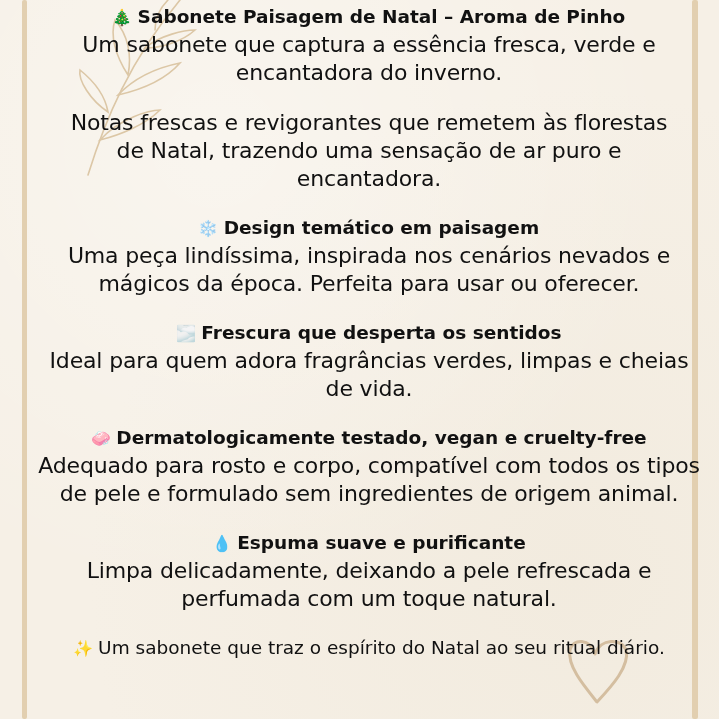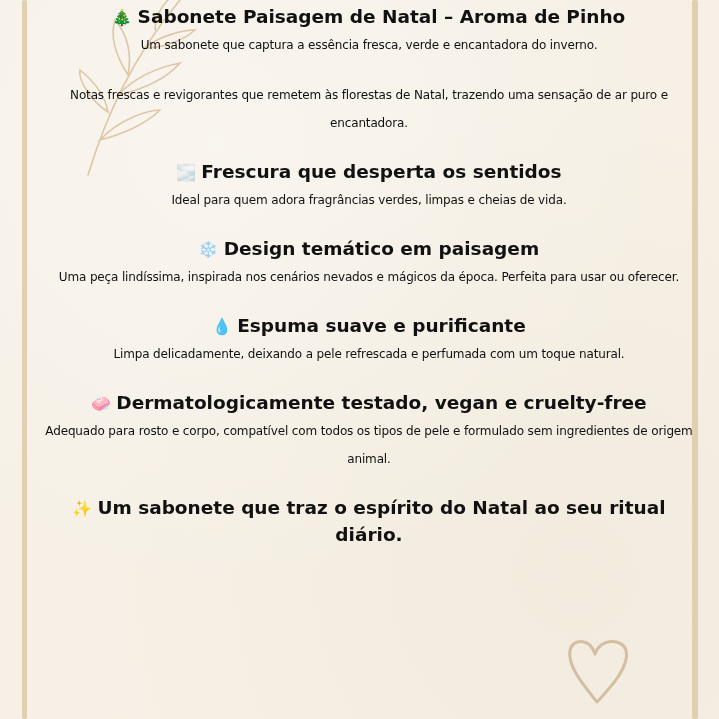--- a/index.html
+++ b/index.html
@@ -37,26 +37,26 @@
     position: absolute; left: 28px; top: 4px; width: 666px;
     text-align: center;
     margin-left: 8px;
   }
   .section { margin: 0 0 22px 0; }
   .title {
     font-weight: bold; font-size: 18.5px; line-height: 26px;
     display: block;
   }
   .body-text {
-    font-size: 12px; line-height: 28px; display: block;
+    font-size: 22px; line-height: 28px; display: block;
     letter-spacing: -0.15px;
   }
   .emoji { font-size: 16px; margin-right: 5px; }
   .final {
-    font-weight: bold; font-size: 18.5px; line-height: 26px;
+    font-weight: normal; font-size: 18.5px; line-height: 26px;
     margin-top: 2px;
   }
 </style>
 </head>
 <body>
 
 <div class="paper"></div>
 <div class="border-left"></div>
 <div class="border-right"></div>
 
@@ -81,36 +81,36 @@
   <div class="section">
     <span class="title"><span class="emoji">🎄</span><span>Sabonete Paisagem de Natal – Aroma de Pinho</span></span>
     <span class="body-text">Um sabonete que captura a essência fresca, verde e encantadora do inverno.</span>
   </div>
 
   <div class="section">
     <span class="body-text" style="padding:0 30px;">Notas frescas e revigorantes que remetem às florestas de Natal, trazendo uma sensação de ar puro e encantadora.</span>
   </div>
 
   <div class="section">
+    <span class="title"><span class="emoji">❄️</span><span>Design temático em paisagem</span></span>
+    <span class="body-text">Uma peça lindíssima, inspirada nos cenários nevados e mágicos da época. Perfeita para usar ou oferecer.</span>
+  </div>
+
+  <div class="section">
     <span class="title"><span class="emoji">🌫️</span><span>Frescura que desperta os sentidos</span></span>
     <span class="body-text">Ideal para quem adora fragrâncias verdes, limpas e cheias de vida.</span>
   </div>
 
   <div class="section">
-    <span class="title"><span class="emoji">❄️</span><span>Design temático em paisagem</span></span>
-    <span class="body-text">Uma peça lindíssima, inspirada nos cenários nevados e mágicos da época. Perfeita para usar ou oferecer.</span>
+    <span class="title"><span class="emoji">🧼</span><span>Dermatologicamente testado, vegan e cruelty-free</span></span>
+    <span class="body-text">Adequado para rosto e corpo, compatível com todos os tipos de pele e formulado sem ingredientes de origem animal.</span>
   </div>
 
   <div class="section">
     <span class="title"><span class="emoji">💧</span><span>Espuma suave e purificante</span></span>
     <span class="body-text">Limpa delicadamente, deixando a pele refrescada e perfumada com um toque natural.</span>
-  </div>
-
-  <div class="section">
-    <span class="title"><span class="emoji">🧼</span><span>Dermatologicamente testado, vegan e cruelty-free</span></span>
-    <span class="body-text">Adequado para rosto e corpo, compatível com todos os tipos de pele e formulado sem ingredientes de origem animal.</span>
   </div>
 
   <div class="final">
     <span class="emoji">✨</span><span>Um sabonete que traz o espírito do Natal ao seu ritual diário.</span>
   </div>
 
 </div>
 
 </body></html>

